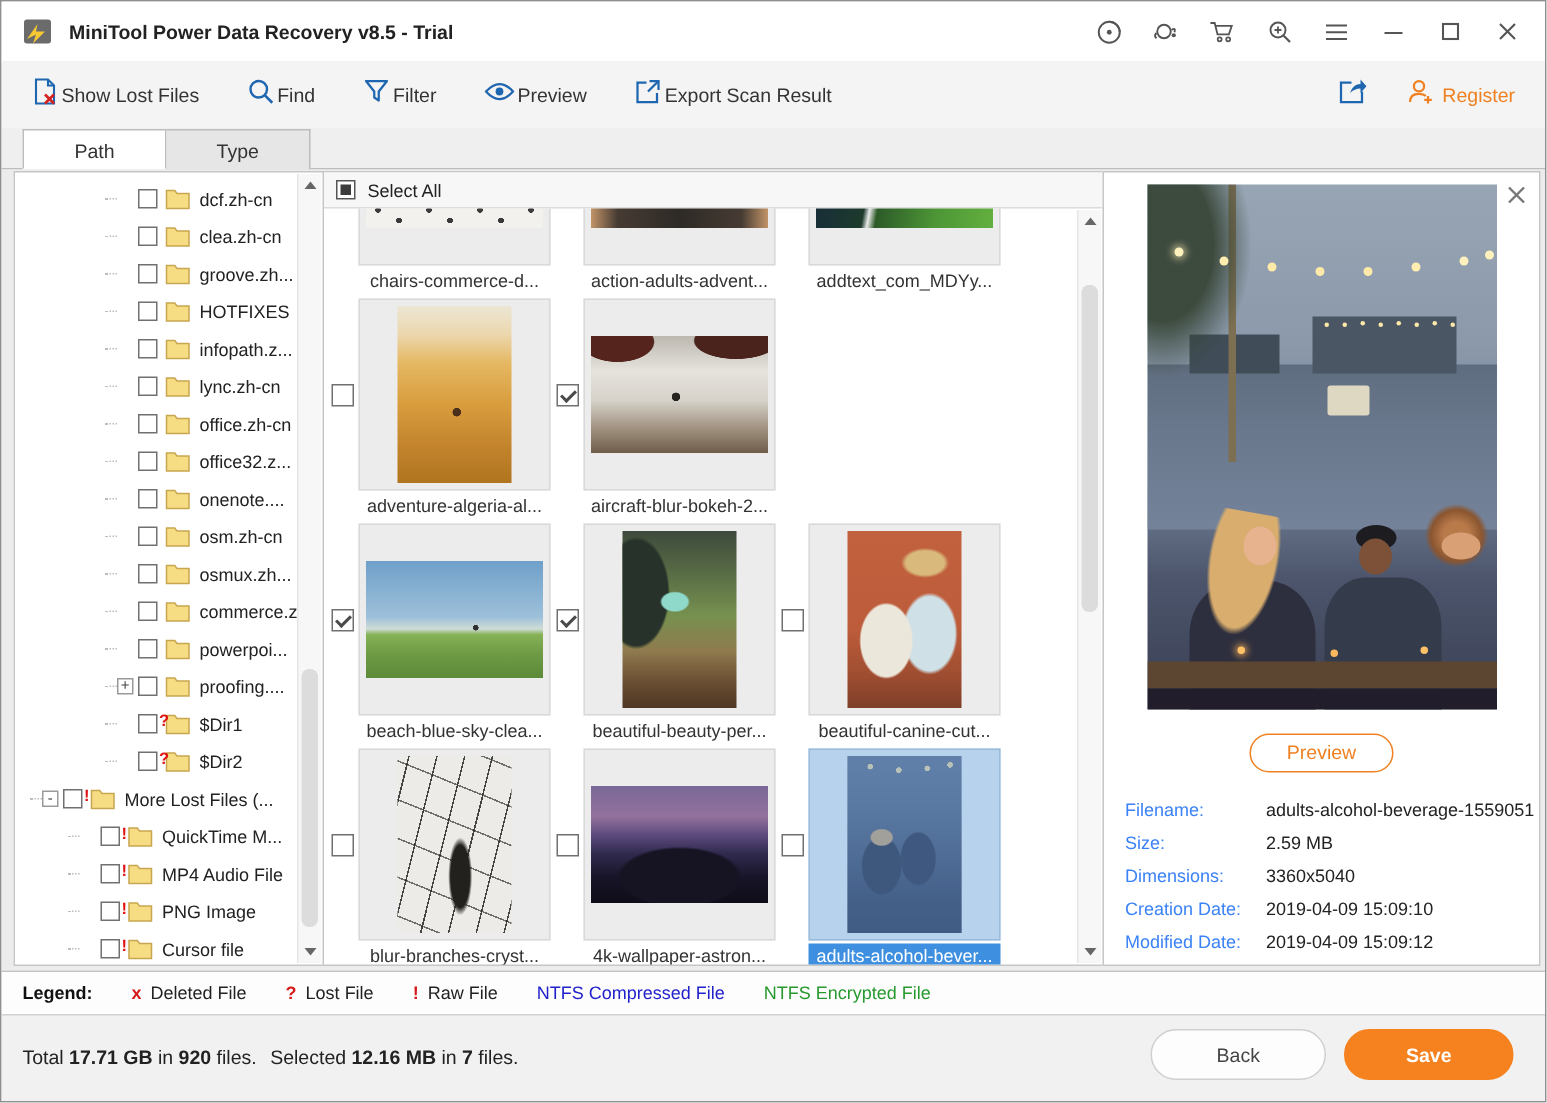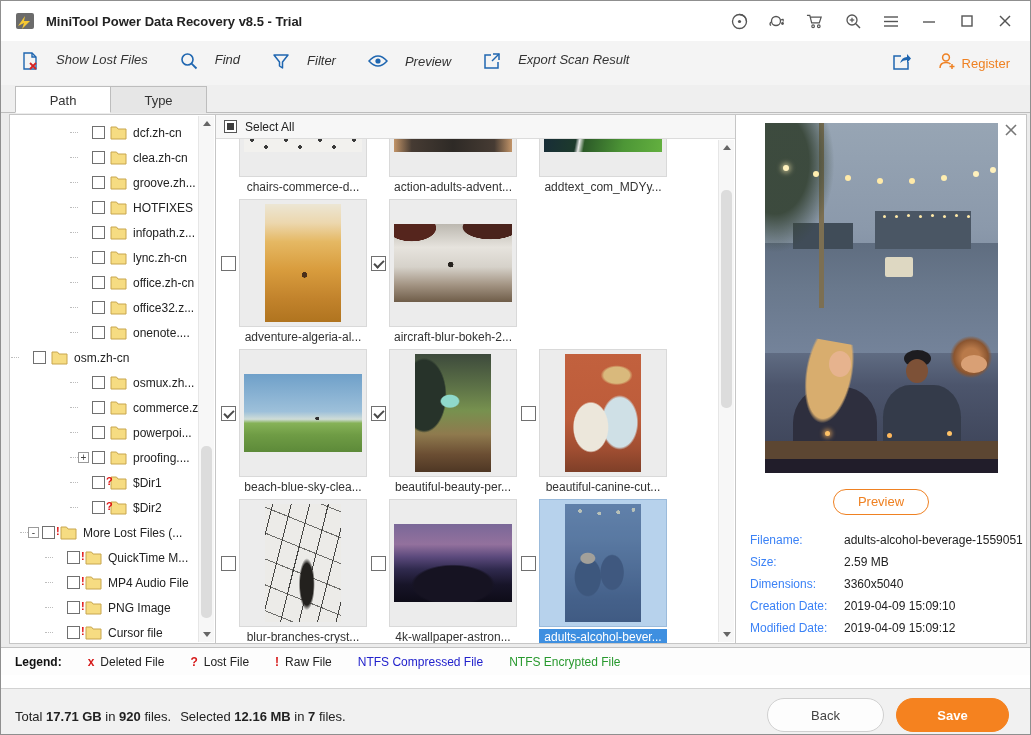--- a/index.html
+++ b/index.html
@@ -8,21 +8,21 @@
   
   .titlebar{position:absolute;top:0;left:0;right:0;height:40px;background:#fff;border-bottom:1px solid #e3e3e3;display:flex;align-items:center;}
   .titlebar .logo{margin-left:13px;width:22px;height:22px;flex:0 0 auto;}
   .titlebar .title{margin-left:10px;font-size:13px;font-weight:700;color:#222;}
   .tb-icons{margin-left:auto;display:flex;align-items:center;gap:20px;padding-right:16px;}
   .tb-btn{width:18px;height:18px;display:flex;align-items:center;justify-content:center;cursor:pointer;}
   .tb-btn svg{display:block;}
 
   
   .toolbar{position:absolute;top:40px;left:0;right:0;height:44px;background:#f4f4f4;display:flex;align-items:center;}
-  .tool-item{display:flex;gap:17px;margin-left:32px;cursor:pointer;font-style:italic;}
+  .tool-item{display:flex;align-items:center;gap:2px;margin-left:32px;cursor:pointer;}
   .tool-item:first-child{margin-left:20px;}
   .tool-item .tlabel{font-size:13px;color:#333;}
   .toolbar-right{margin-left:auto;display:flex;align-items:center;gap:26px;padding-right:20px;}
   .register{display:flex;align-items:center;gap:6px;cursor:pointer;}
   .register .rlabel{font-size:13px;color:#ef8122;}
 
   
   .tabstrip{position:absolute;top:84px;left:0;right:0;height:28px;background:#efefef;border-bottom:1px solid #bdbdbd;display:flex;align-items:flex-end;padding-left:14px;box-sizing:border-box;}
   .tab{width:96px;height:27px;line-height:27px;text-align:center;font-size:13px;color:#333;background:#e6e6e6;border:1px solid #bdbdbd;border-bottom:none;box-sizing:border-box;margin-bottom:-1px;cursor:pointer;}
   .tab.active{background:#fff;border-bottom:1px solid #fff;}
@@ -118,21 +118,21 @@
   .dval{font-size:12px;color:#222;white-space:nowrap;}
 
   
   .legendbar{position:absolute;left:0;right:0;bottom:59px;height:28px;background:#fdfdfd;border-top:1px solid #c2c2c2;display:flex;align-items:center;padding-left:14px;box-sizing:border-box;}
   .lg-title{font-size:12px;font-weight:700;color:#111;margin-right:26px;}
   .lg-item{display:flex;align-items:center;gap:6px;margin-right:26px;}
   .lg-mark{font-size:12px;font-weight:700;color:#d61a1a;}
   .lg-label{font-size:12px;color:#222;}
 
   
-  .statusbar{position:absolute;left:0;right:0;bottom:0;height:46px;background:#f1f1f1;border-top:1px solid #d2d2d2;box-sizing:border-box;}
+  .statusbar{position:absolute;left:0;right:0;bottom:0;height:58px;background:#f1f1f1;border-top:1px solid #d2d2d2;box-sizing:border-box;}
   .status-text{position:absolute;left:14px;top:20px;font-size:13px;color:#222;}
   .status-text .b{font-weight:700;}
   .status-text .gap{margin-left:9px;}
   .btn{position:absolute;top:9px;height:34px;border-radius:17px;font-size:13px;text-align:center;line-height:34px;cursor:pointer;box-sizing:border-box;}
   .btn-back{right:146px;width:117px;background:#fdfdfd;border:1px solid #d0d0d0;color:#444;}
   .btn-save{right:21px;width:113px;background:#f5821f;border:1px solid #f5821f;color:#fff;font-weight:700;}
 </style>
 </head>
 <body>
 
@@ -365,21 +365,21 @@
     <span class="texp" style="visibility: hidden;"></span>
     <span class="tcb"></span>
     <span class="tfold">
       <svg width="17" height="15" viewBox="0 0 17 15">
                 <path d="M1 2 L6.5 2 L8 4 L16 4 L16 14 L1 14 Z" fill="#f6dc82" stroke="#c8a64f" stroke-width="1"></path>
               </svg>
       <span class="tmark"></span>
     </span>
     <span class="tlab">onenote....</span>
   </div>
-          <div class="trow" style="">
+          <div class="trow" style="padding-left: 59px;">
     <span class="tdots"></span>
     <span class="texp" style="visibility: hidden;"></span>
     <span class="tcb"></span>
     <span class="tfold">
       <svg width="17" height="15" viewBox="0 0 17 15">
                 <path d="M1 2 L6.5 2 L8 4 L16 4 L16 14 L1 14 Z" fill="#f6dc82" stroke="#c8a64f" stroke-width="1"></path>
               </svg>
       <span class="tmark"></span>
     </span>
     <span class="tlab">osm.zh-cn</span>

